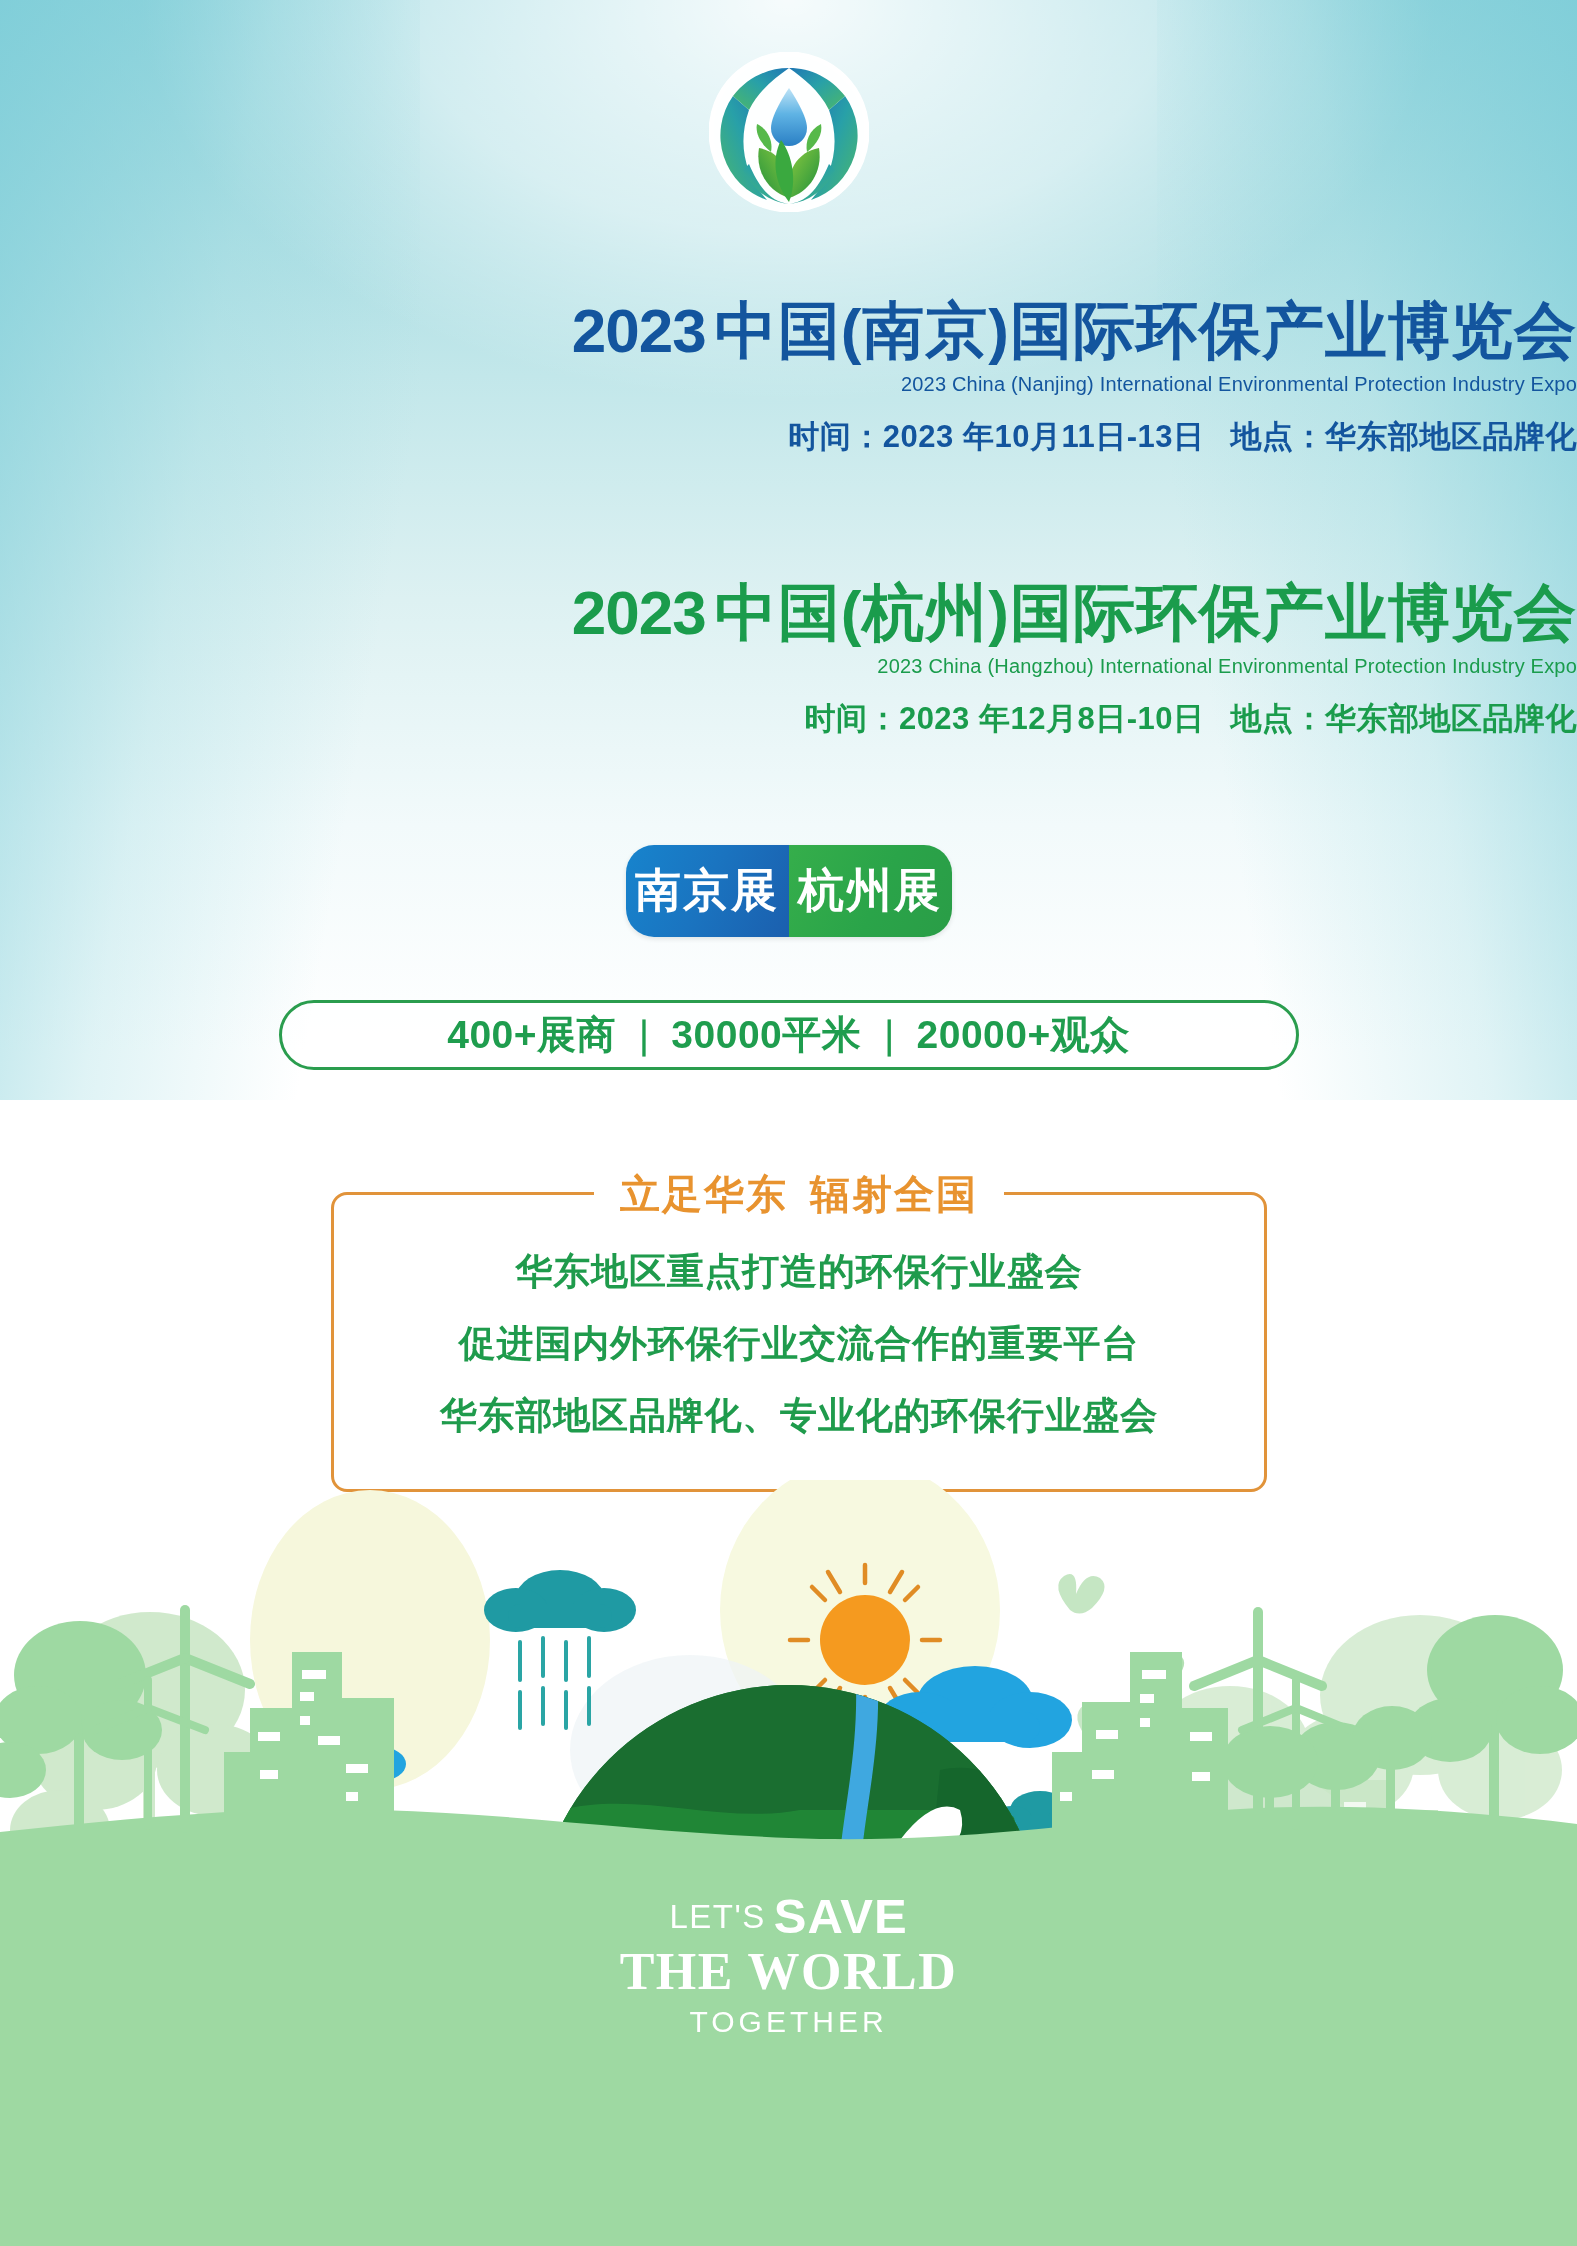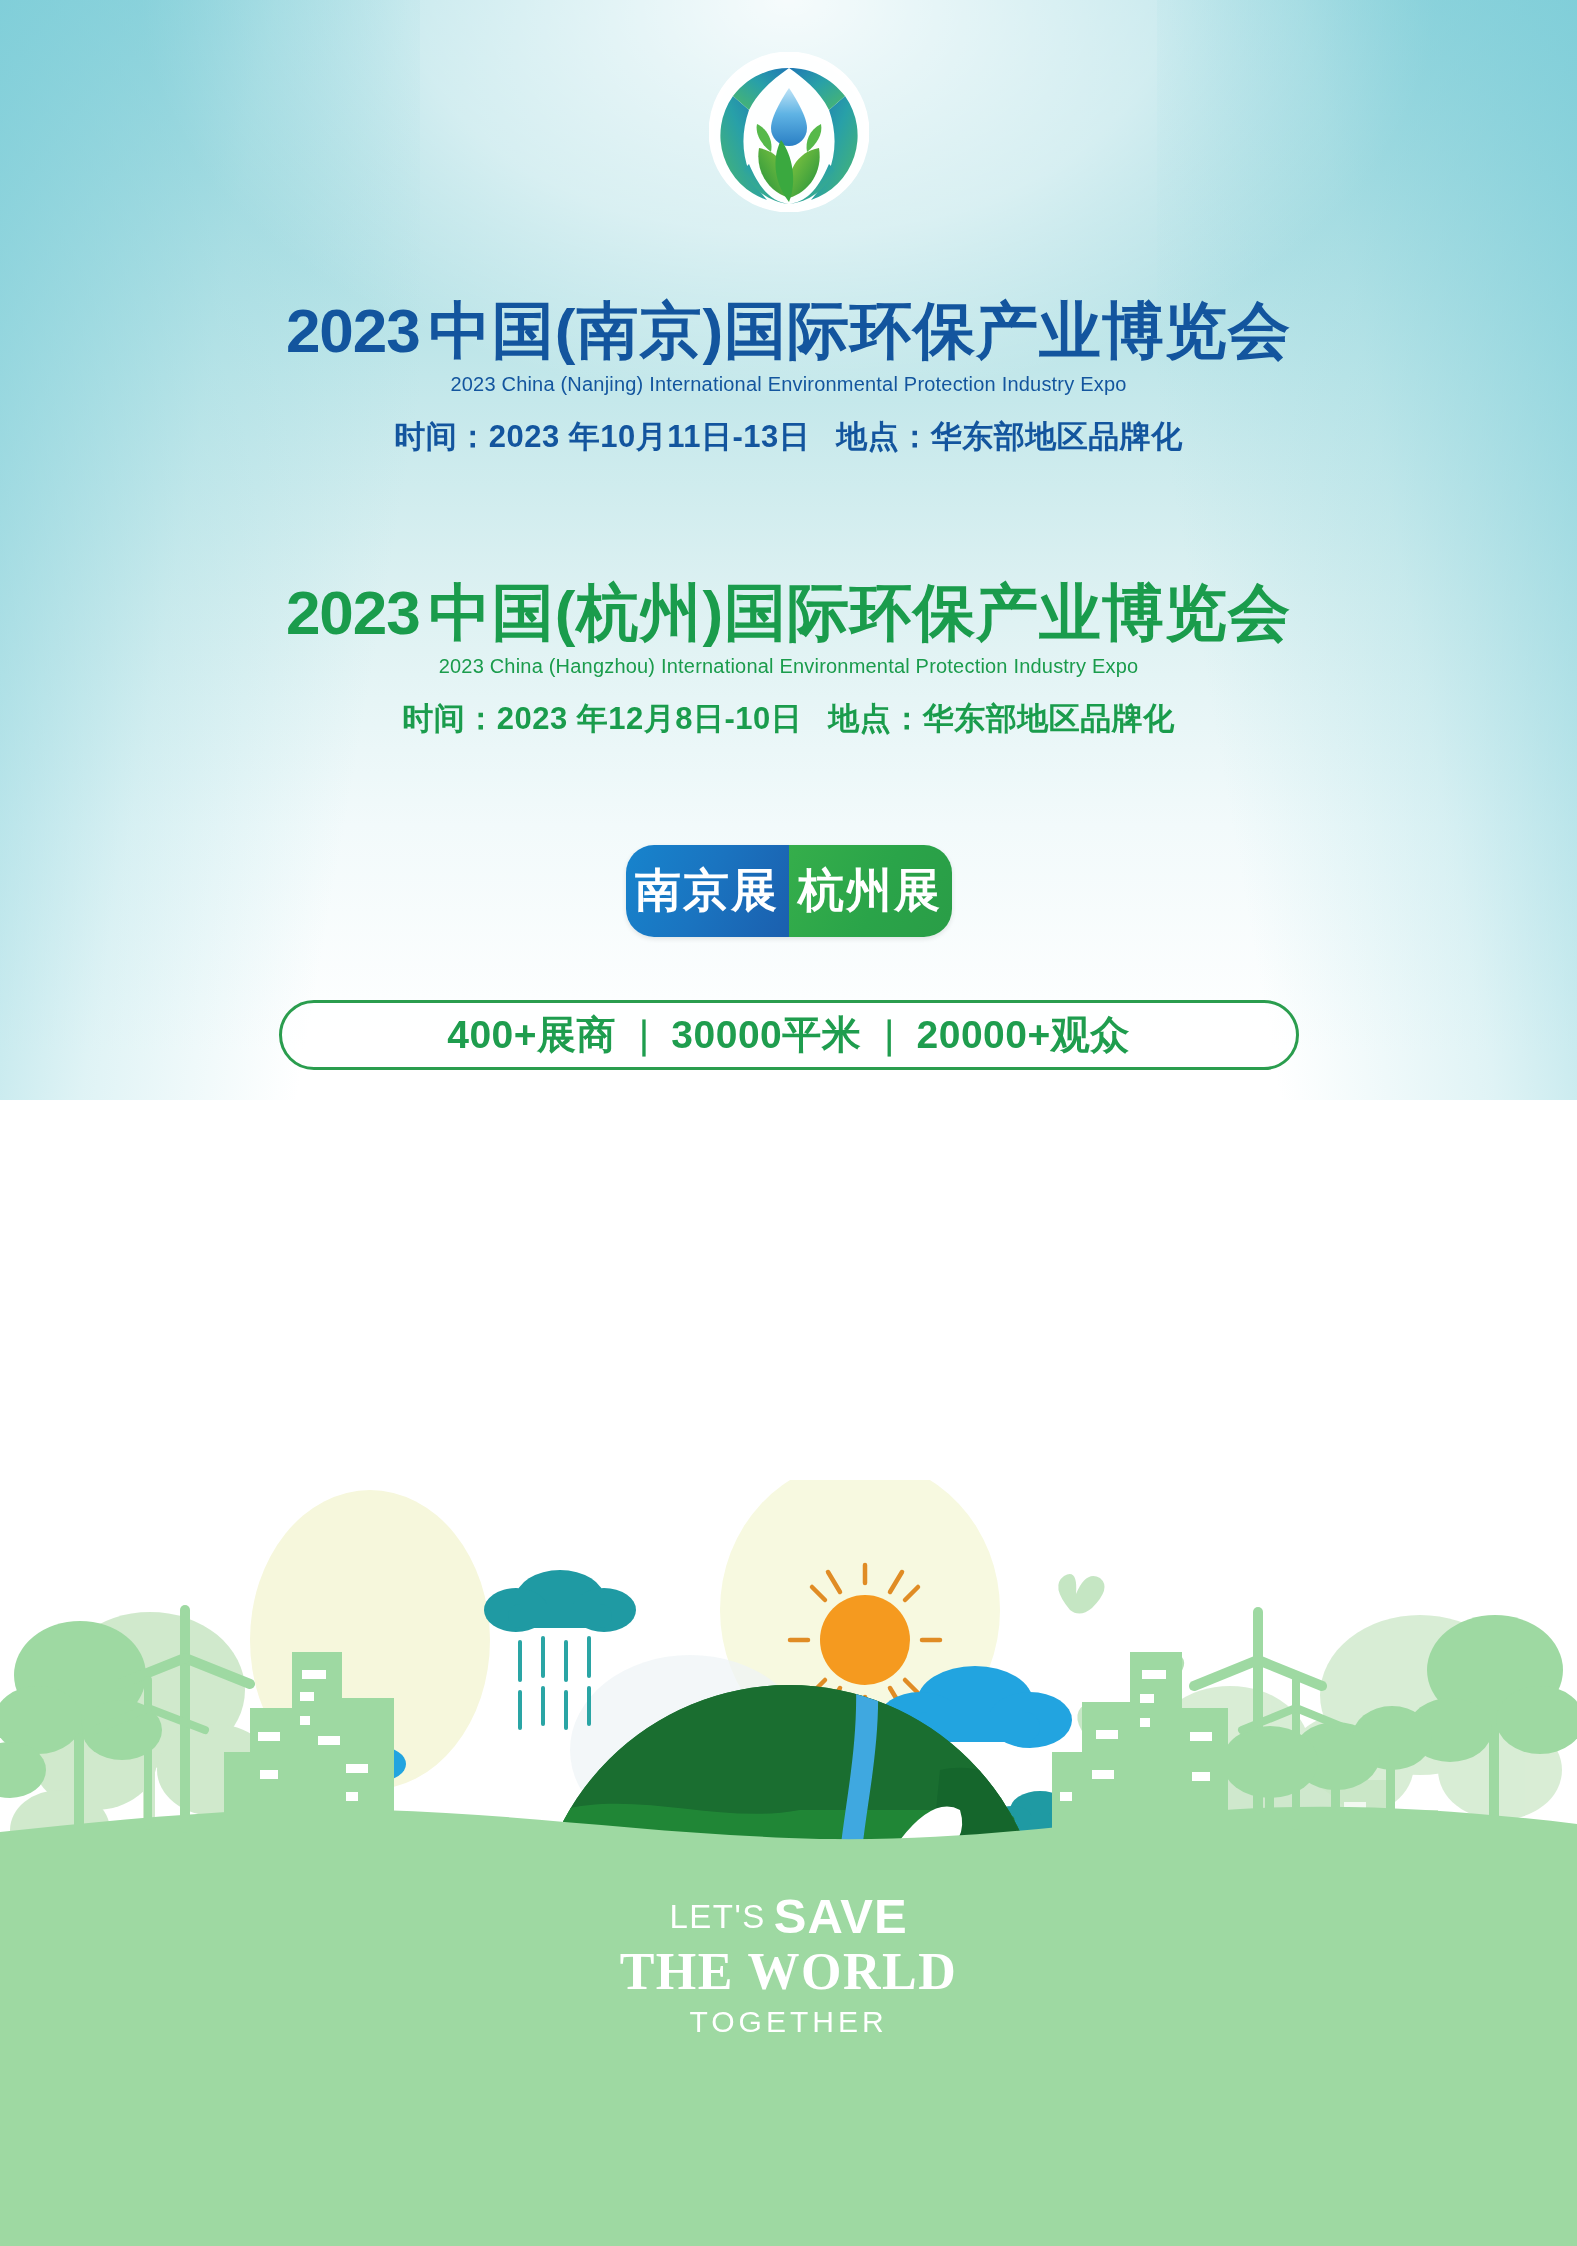--- a/index.html
+++ b/index.html
@@ -30,21 +30,21 @@
     position:absolute; right:0; top:0; width:420px; height:1100px;
     background:linear-gradient(260deg, rgba(124,205,216,.75) 0%, rgba(150,216,223,.30) 45%, rgba(255,255,255,0) 80%);
   }
   .bg-bottom-white { position:absolute; left:0; top:1150px; width:100%; height:760px; background:#ffffff; }
 
   
   .logo-wrap { position:absolute; left:50%; top:52px; transform:translateX(-50%); width:160px; height:160px; }
   .logo-wrap svg { display:block; }
 
   
-  .title-block { position:absolute; left:0; width:100%; text-align:center; }
+  .title-block { position:absolute; left:0; width:100%; text-align:right; }
   .t-nanjing { top:298px; }
   .t-hangzhou { top:580px; }
   .cn-title {
     font-size:62px; font-weight:bold; letter-spacing:1px; line-height:1.08;
     white-space:nowrap;
   }
   .cn-title .yr { letter-spacing:-1px; padding-right:9px; }
   .en-title { font-size:20px; font-weight:500; letter-spacing:.2px; margin-top:8px; white-space:nowrap; }
   .meta-line { font-size:31px; font-weight:bold; margin-top:20px; letter-spacing:.5px; white-space:nowrap; }
   .meta-line .gap { display:inline-block; width:26px; }
@@ -189,20 +189,30 @@
   </div>
 
   <div class="stats-pill">
     <span class="st">400+展商</span>
     <span class="sep">｜</span>
     <span class="st">30000平米</span>
     <span class="sep">｜</span>
     <span class="st">20000+观众</span>
   </div>
 
+  <div class="orange-box">
+    <div class="ob-title">
+      <span>立足华东</span><span class="g2"></span><span>辐射全国</span>
+    </div>
+    <div class="ob-lines">
+      <div class="ob-line">华东地区重点打造的环保行业盛会</div>
+      <div class="ob-line">促进国内外环保行业交流合作的重要平台</div>
+      <div class="ob-line">华东部地区品牌化、专业化的环保行业盛会</div>
+    </div>
+  </div>
 
   <div class="illus">
     <svg width="1577" height="766" viewBox="0 0 1577 766">
       <defs>
         <clipPath id="globeClip">
             <circle cx="789" cy="460" r="255"></circle>
           </clipPath>
         <linearGradient id="gMountain" x1="0" y1="0" x2="0" y2="1">
           <stop offset="0%" stop-color="#a8d94a"></stop>
             <stop offset="100%" stop-color="#8bc93d"></stop>

